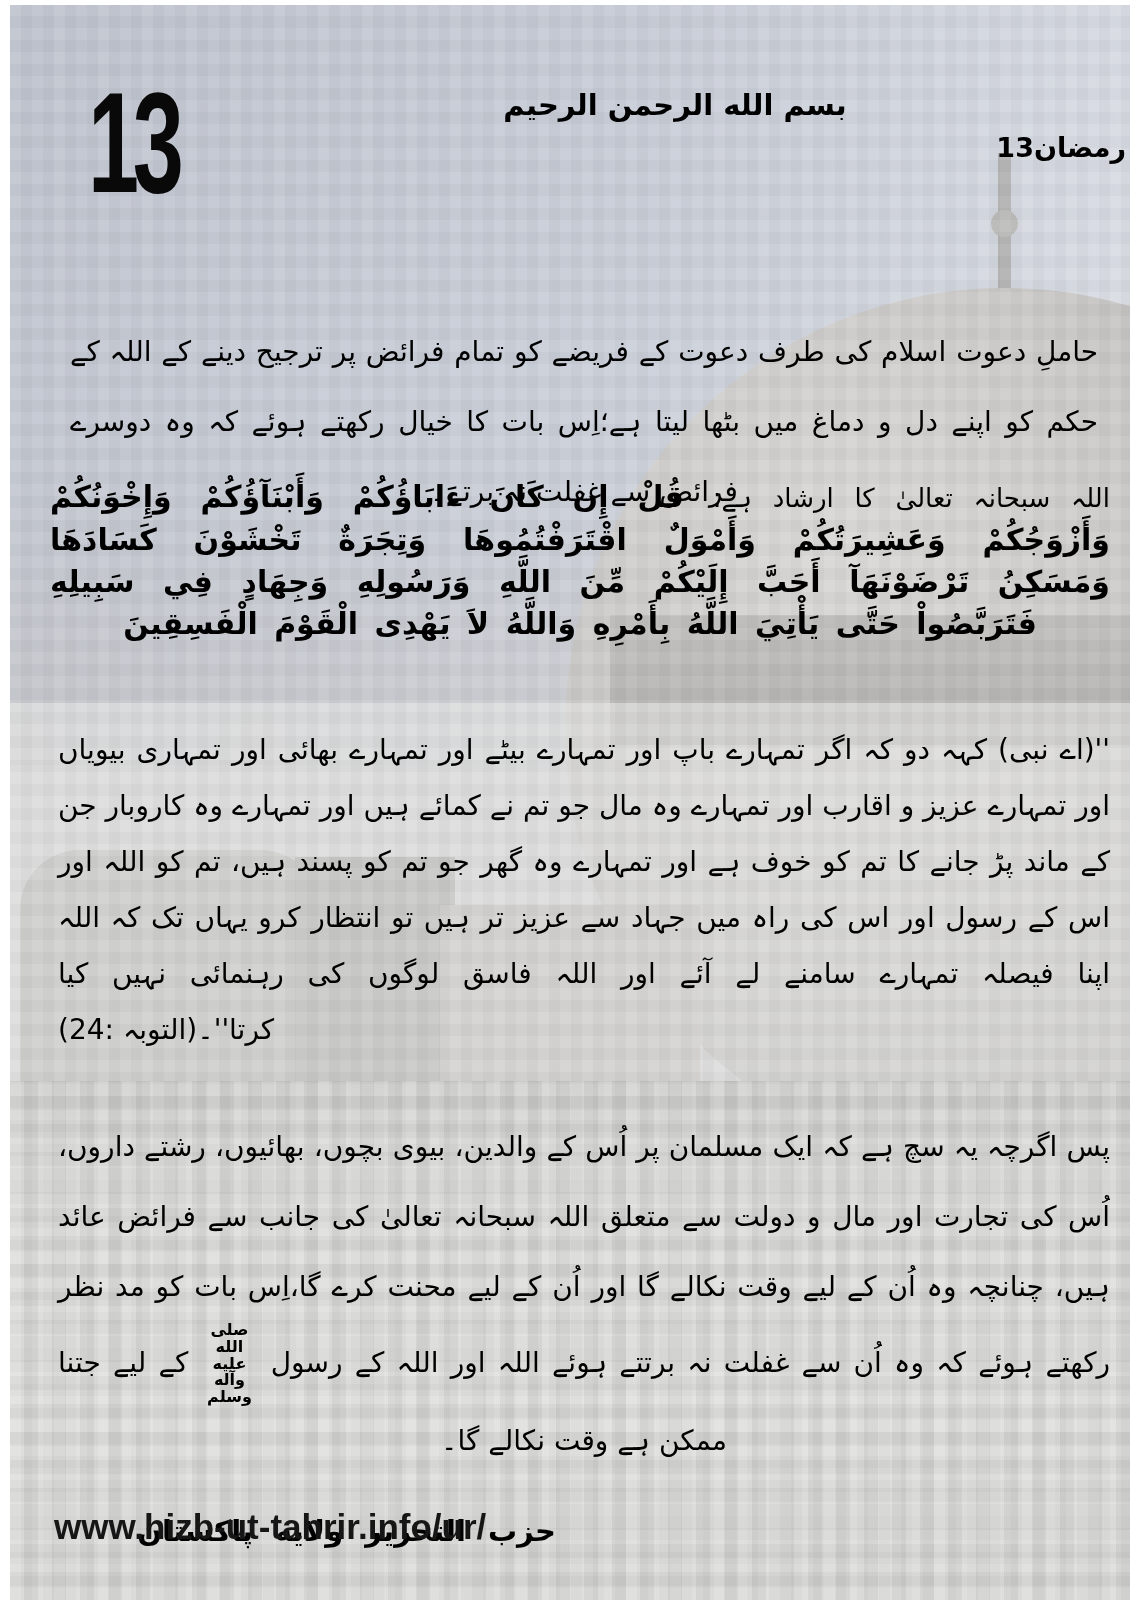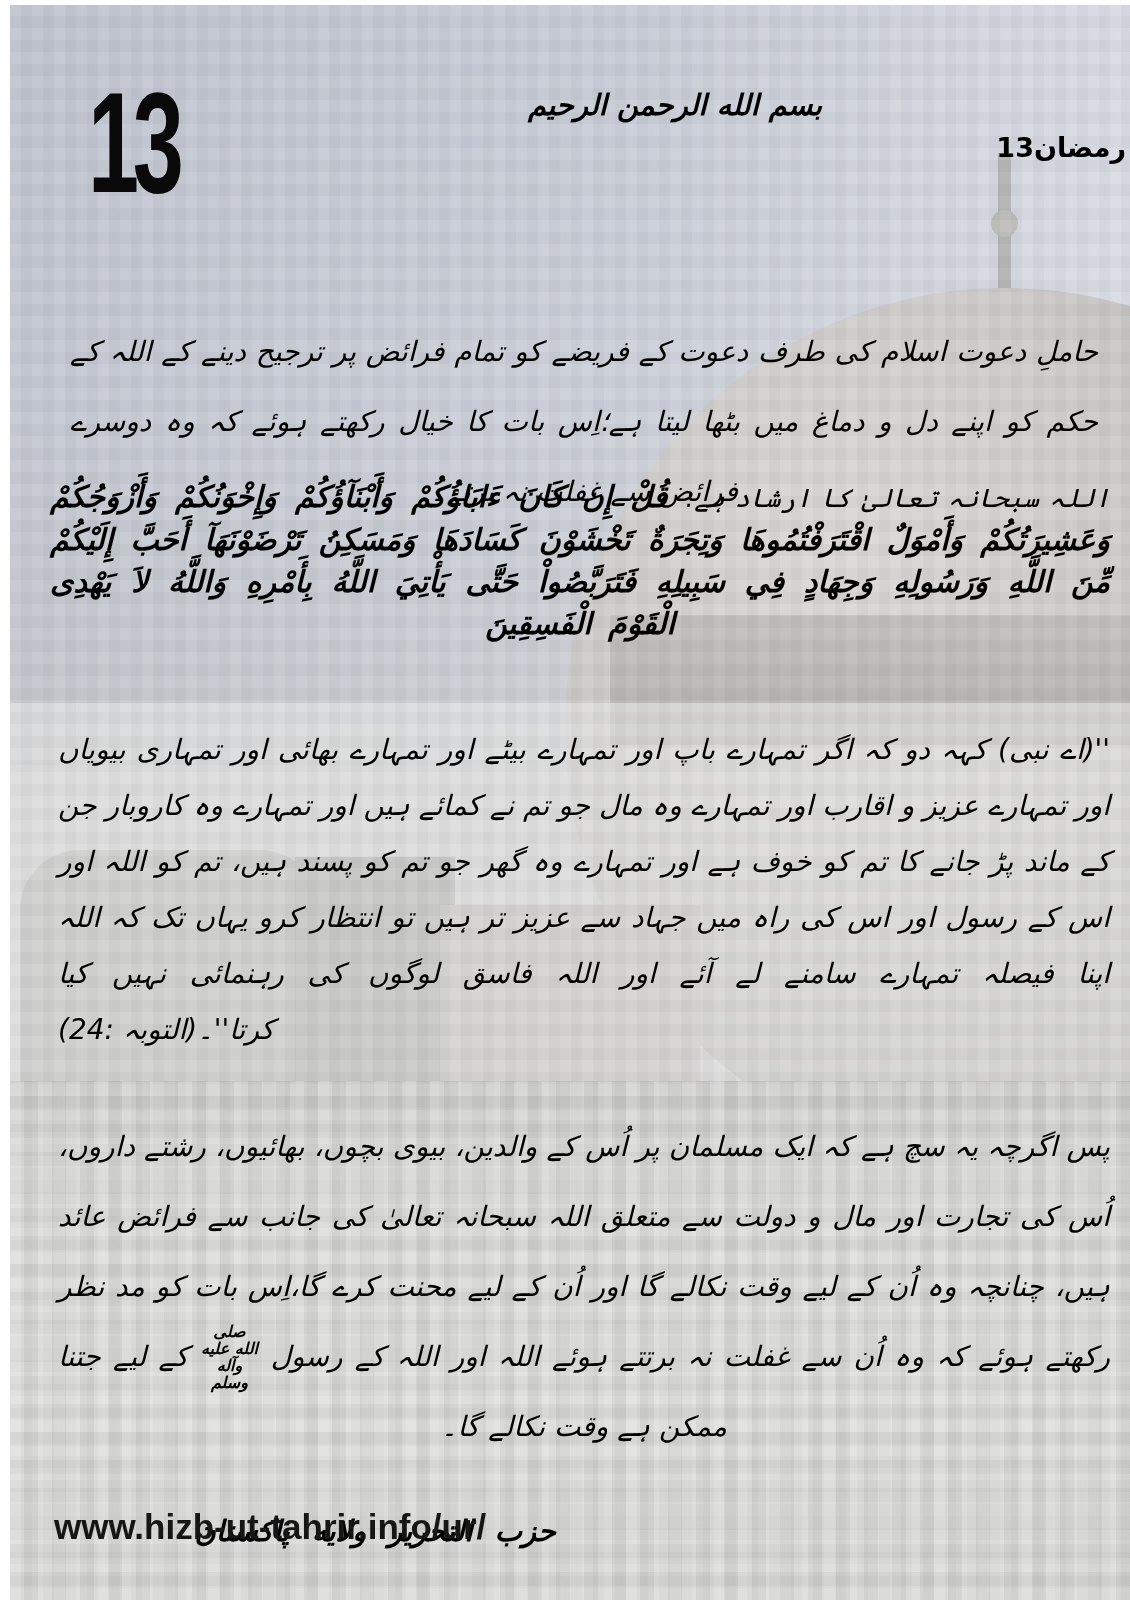--- a/index.html
+++ b/index.html
@@ -28,21 +28,21 @@
     background:linear-gradient(180deg,#cccccb 0%,#d7d7d5 15%,#dbdbd9 60%,#d6d6d4 100%);}
   .bg-noise{position:absolute;inset:0;
     background:
       repeating-linear-gradient(90deg,rgba(255,255,255,0.05) 0 11px,rgba(110,110,110,0.045) 11px 22px,rgba(255,255,255,0.02) 22px 33px,rgba(90,90,90,0.035) 33px 44px),
       repeating-linear-gradient(0deg,rgba(255,255,255,0.045) 0 12px,rgba(110,110,110,0.04) 12px 24px);}
   .bg-noise-strong{position:absolute;left:0;top:1076px;right:0;bottom:0;
     background:
       repeating-linear-gradient(90deg,rgba(255,255,255,0.10) 0 14px,rgba(128,128,128,0.075) 14px 28px),
       repeating-linear-gradient(0deg,rgba(255,255,255,0.08) 0 14px,rgba(128,128,128,0.06) 14px 28px);}
   
-  .txt{position:absolute;direction:rtl;unicode-bidi:embed;font-style:italic;}
+  .txt{position:absolute;direction:rtl;unicode-bidi:embed;}
   .issue-number{
     position:absolute;left:88px;top:72px;direction:ltr;
     font-family:"Liberation Sans",sans-serif;font-weight:900;font-size:148px;line-height:1;
     letter-spacing:-10px;transform:scale(0.62,0.96);transform-origin:left top;color:#090909;}
   .bismillah{left:425px;top:88px;width:500px;text-align:center;font-weight:bold;font-size:29px;}
   .date-label{position:absolute;right:40px;top:132px;direction:ltr;font-weight:bold;font-size:27px;}
   .page-title{left:50px;right:0;top:206px;text-align:center;font-weight:bold;font-size:52px;letter-spacing:1px;}
   .para{left:58px;right:56px;text-align:justify;font-size:28px;line-height:70px;}
   .para-1{top:305px;text-align-last:center;}
   .verse-block{left:50px;right:56px;top:476px;text-align:justify;text-align-last:center;

